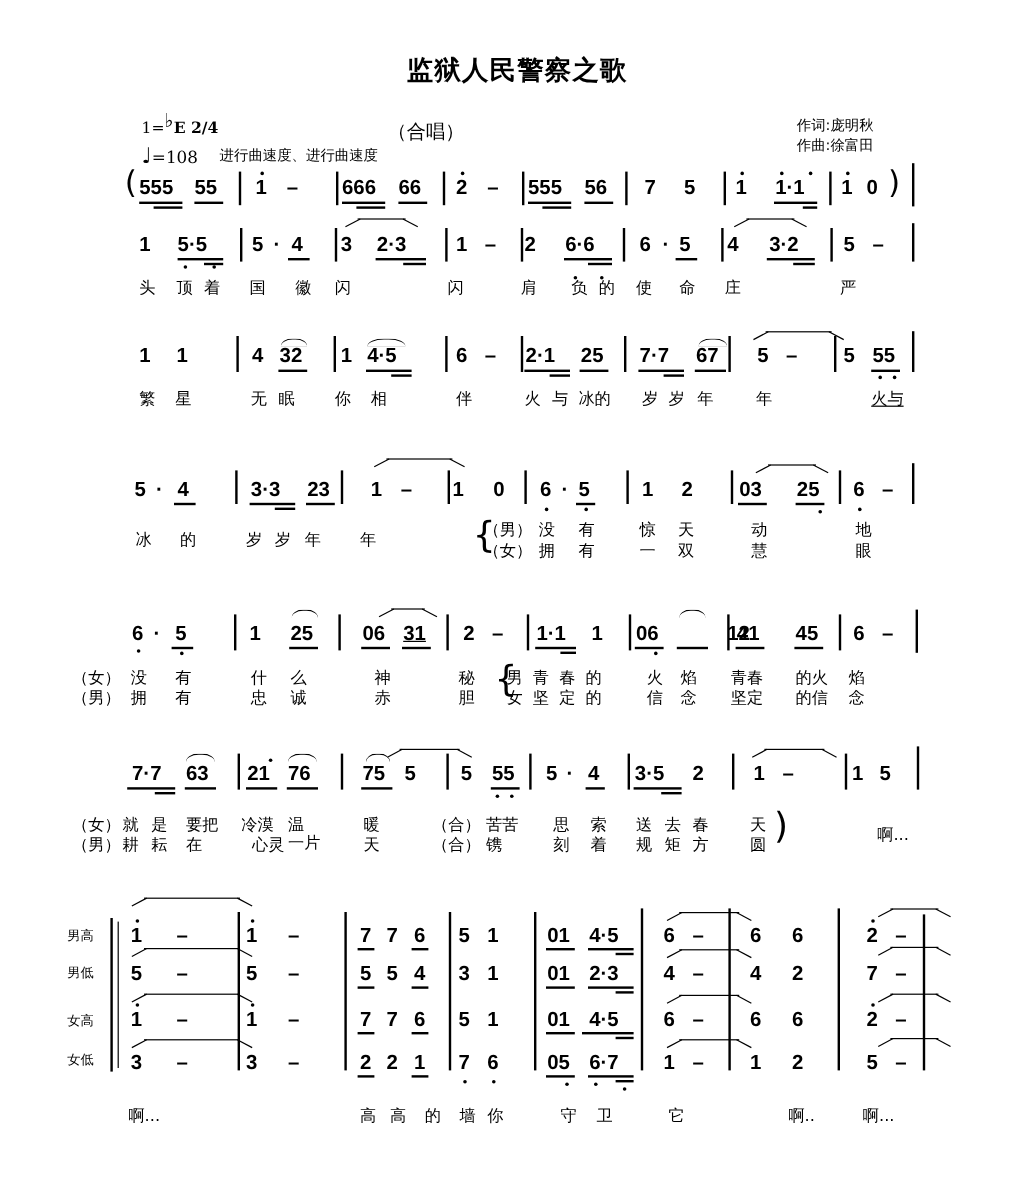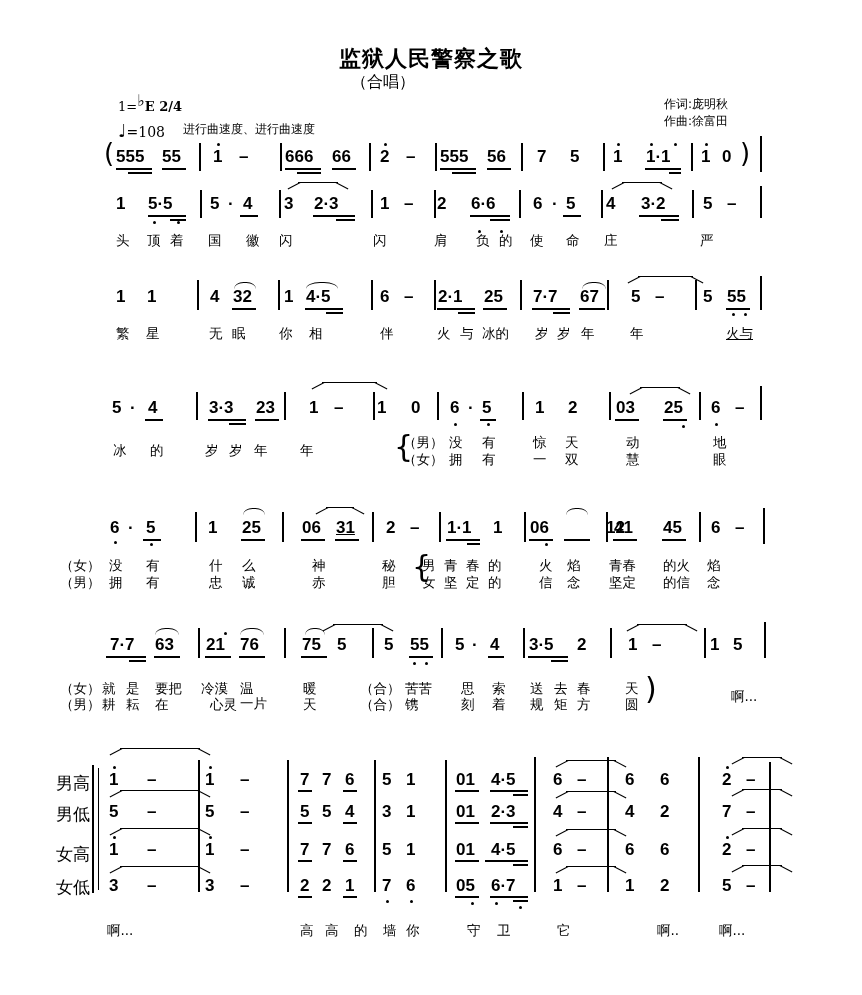--- a/index.html
+++ b/index.html
@@ -1,39 +1,39 @@
 <!DOCTYPE html>
 <html><head>
 <meta charset="utf-8">
 <style>
   html, body { margin: 0; padding: 0; background: #ffffff; }
   body { width: 862px; height: 995px; position: relative; overflow: hidden;
          font-family: "DejaVu Sans", sans-serif; color: #000; }
   .abs { position: absolute; }
   .title { left: 0; width: 862px; top: 44px; text-align: center; font-size: 22px; font-weight: bold; letter-spacing: 1px; }
-  .subtitle { left: 0; width: 710px; top: 72px; text-align: center; font-size: 16px; margin-left: 28px; }
+  .subtitle { left: 0; width: 710px; top: 100px; text-align: center; font-size: 16px; }
   .key { left: 118px; top: 96px; font-family: "DejaVu Serif", serif; font-size: 13px; }
   .key b { font-weight: bold; }
   .flat { font-size: 16px; position: relative; top: -5px; }
   .tempo { left: 118px; top: 120px; font-family: "DejaVu Serif", serif; font-size: 14px; }
   .tempo-desc { left: 183px; top: 121px; font-size: 12px; }
   .credits { left: 664px; top: 96px; font-size: 12px; line-height: 17px; }
 
   .n { position: absolute; font-family: "Liberation Sans", sans-serif; font-weight: bold; font-size: 17px; line-height: 20px; white-space: pre; }
   .ul { position: absolute; height: 1.5px; background: #000; }
   .bar { position: absolute; width: 1.5px; background: #000; }
   .dot { position: absolute; width: 3px; height: 3px; border-radius: 50%; background: #000; }
   .lyr { position: absolute; font-size: 13.5px; line-height: 17px; white-space: pre; letter-spacing: 0px; }
   .slur { position: absolute; border-top: 1.2px solid #000; border-radius: 50% 50% 0 0 / 8px 8px 0 0; height: 6px; }
   .tie  { position: absolute; border-top: 1.2px solid #000; height: 6px; }
   .tie::before, .tie::after { content: ""; position: absolute; top: -1px; width: 14px; border-top: 1.2px solid #000; }
   .tie::before { left: -12px; transform: rotate(-28deg); transform-origin: right top; }
   .tie::after  { right: -12px; transform: rotate(28deg); transform-origin: left top; }
   .brace { position: absolute; font-size: 26px; line-height: 26px; font-weight: normal; }
-  .label { position: absolute; font-size: 17px; }
+  .label { position: absolute; font-size: 11px; }
   .sysline { position: absolute; width: 1.2px; background: #000; }
 </style>
 </head>
 <body>
 
 <div class="abs title">监狱人民警察之歌</div>
 <div class="abs subtitle">（合唱）</div>
 <div class="abs key"><span>1=</span><span class="flat">♭</span><b>E 2/4</b></div>
 <div class="abs tempo"><span style="font-size:18px;">♩</span><span>=108</span></div>
 <div class="abs tempo-desc">进行曲速度、进行曲速度</div>

